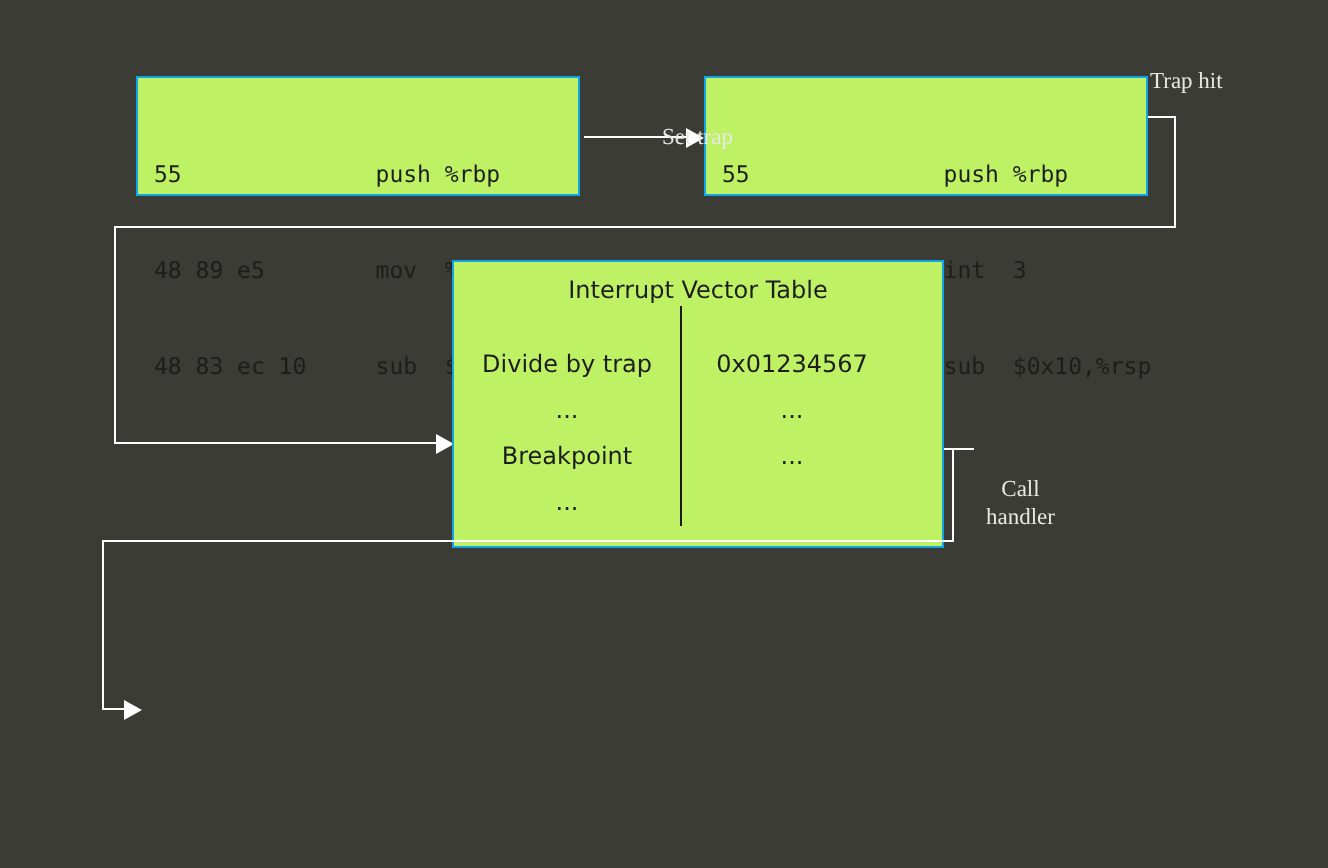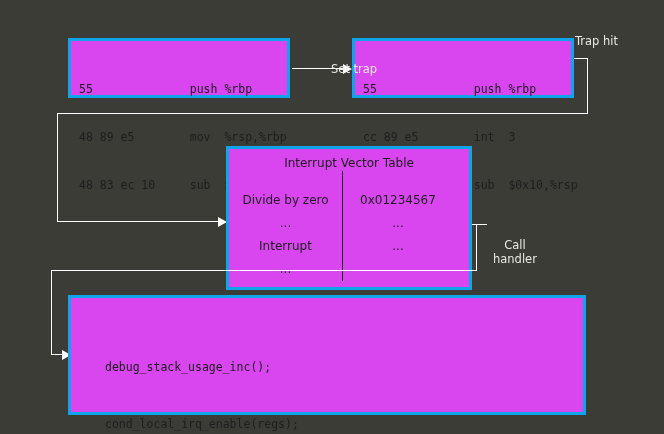--- a/index.html
+++ b/index.html
@@ -13,22 +13,22 @@
     width: 664px;
     height: 434px;
     background: #3b3c35;
     overflow: hidden;
     font-family: "DejaVu Sans", "Liberation Sans", sans-serif;
   }
 
   
   .panel {
     position: absolute;
-    background: #d946ef;
-    border: 3px solid #0ea5e9;
+    background: #bef264;
+    border: 1px solid #0ea5e9;
     box-sizing: border-box;
   }
 
   
   .code {
     font-family: "DejaVu Sans Mono", "Liberation Mono", monospace;
     font-size: 11.5px;
     line-height: 16px;
     color: #1d1d1d;
     white-space: pre;
@@ -39,21 +39,21 @@
   #asm-after  { left: 352px; top: 38px;  width: 222px; height: 60px; padding: 8px 0 0 8px; }
 
   #handler-code {
     left: 68px; top: 295px; width: 518px; height: 120px;
     padding: 22px 0 0 34px;
     font-size: 11.5px;
     line-height: 19px;
   }
 
   
-  #ivt { left: 226px; top: 130px; width: 246px; height: 144px; margin-top: 16px; }
+  #ivt { left: 226px; top: 130px; width: 246px; height: 144px; }
   #ivt-title {
     position: absolute; left: 0; right: 0; top: 7px;
     text-align: center;
     font-size: 12px;
     color: #1d1d1d;
   }
   #ivt-divider {
     position: absolute;
     left: 113px; top: 22px;
     width: 1px; height: 110px;
@@ -83,20 +83,21 @@
     border-left: 9px solid #ffffff;
   }
 
   
   .edge-label {
     position: absolute;
     color: #e8e8e4;
     font-size: 11.5px;
     line-height: 14px;
     white-space: pre;
+    font-family: Liberation Serif, serif;
   }
   #label-set-trap   { left: 297px; top: 62px; margin-left: 34px; }
   #label-trap-hit   { left: 575px; top: 34px; }
   #label-call-handler { left: 493px; top: 238px; text-align: center; }
 </style>
 </head>
 <body>
 
 <div id="stage">
 
@@ -121,42 +122,35 @@
   <div class="ln lh" style="left:57px; top:113px; width:531px;"></div>
   <div class="ln lv" style="left:57px; top:113px; height:109px;"></div>
   <div class="ln lh" style="left:57px; top:221px; width:165px;"></div>
   <div class="arrow-r" style="left:218px; top:217px;"></div>
   <div class="edge-label" id="label-trap-hit">Trap hit</div>
 
   <div class="panel" id="ivt">
     <div id="ivt-title">Interrupt Vector Table</div>
     <div id="ivt-divider"></div>
     <div class="ivt-col" id="ivt-col-name">
-      <div>Divide by zero</div>
+      <div>Divide by trap</div>
       <div>...</div>
-      <div>Interrupt</div>
+      <div>Breakpoint</div>
       <div>...</div>
     </div>
     <div class="ivt-col" id="ivt-col-addr">
       <div>0x01234567</div>
       <div>...</div>
       <div>...</div>
     </div>
   </div>
 
   <div class="ln lh" style="left:472px; top:224px; width:15px;"></div>
   <div class="ln lv" style="left:476px; top:224px; height:47px;"></div>
   <div class="ln lh" style="left:51px; top:270px; width:426px;"></div>
   <div class="ln lv" style="left:51px; top:270px; height:84px;"></div>
   <div class="ln lh" style="left:51px; top:354px; width:14px;"></div>
   <div class="arrow-r" style="left:62px; top:350px;"></div>
   <div class="edge-label" id="label-call-handler">Call
 handler</div>
 
-  <div class="panel code" id="handler-code">
-    <div class="code-line">debug_stack_usage_inc();</div>
-    <div class="code-line">cond_local_irq_enable(regs);</div>
-    
-    
-    
-  </div>
 
 </div>
 
 </body></html>

